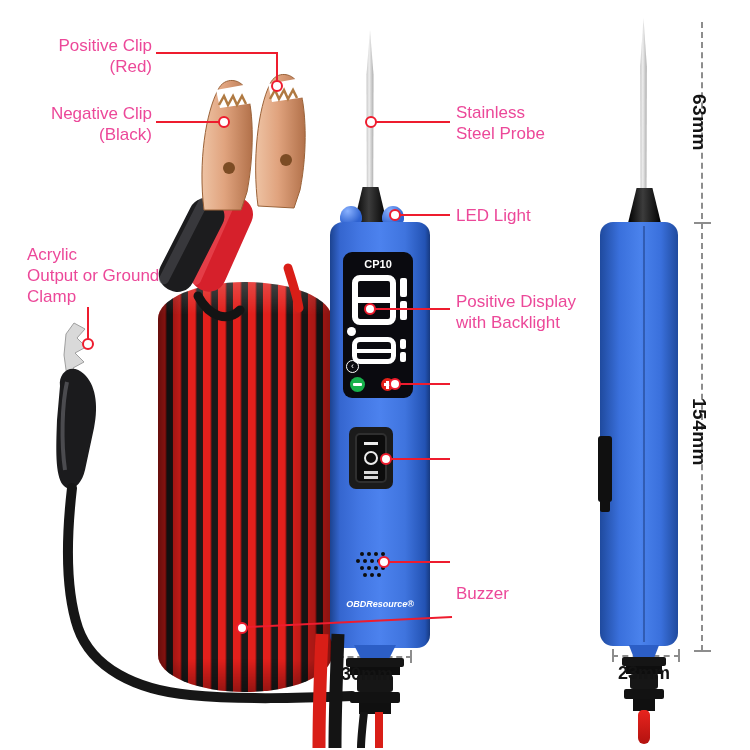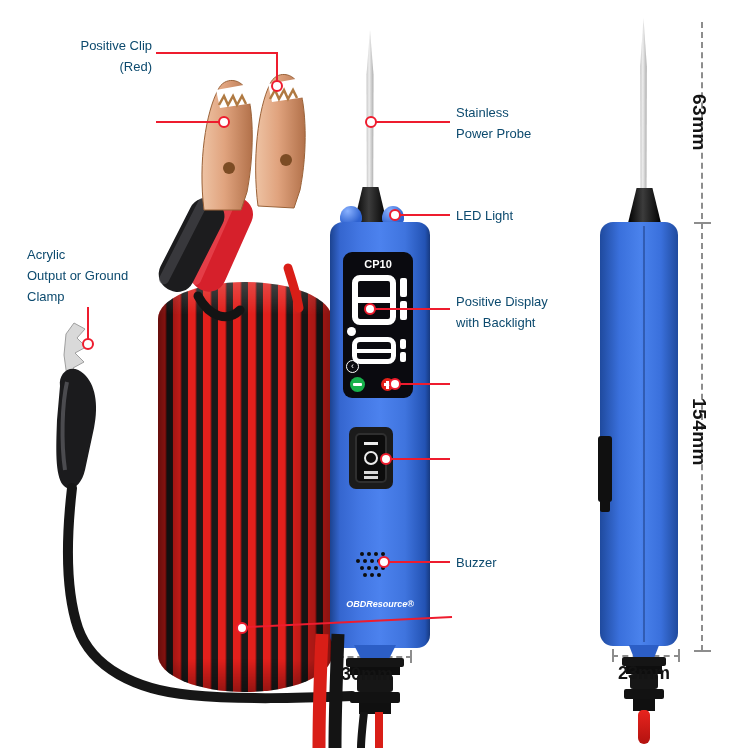--- a/index.html
+++ b/index.html
@@ -1,20 +1,20 @@
 <!DOCTYPE html>
 <html><head>
 <meta charset="utf-8">
 <style>
   html,body{margin:0;padding:0;background:#fff;}
   #canvas{position:relative;width:750px;height:750px;background:#fff;overflow:hidden;
           font-family:"Liberation Sans",sans-serif;}
   #canvas *{box-sizing:border-box;}
   .abs{position:absolute;}
-  .label{position:absolute;font-size:13px;line-height:21px;color:#0c4a6e;white-space:pre-line;z-index:6;}
+  .label{position:absolute;font-size:17px;line-height:21px;color:#ec4899;white-space:pre-line;z-index:6;}
   .label.r{text-align:right;}
   .dimv{position:absolute;writing-mode:vertical-rl;font-weight:bold;font-size:19px;color:#141414;z-index:6;letter-spacing:.5px;}
   .dimh{position:absolute;font-weight:bold;font-size:18px;color:#141414;z-index:6;}
   .guide{position:absolute;z-index:0;}
   .vdash{border-left:2px dashed #8d8d8d;}
   .hdash{border-top:2px dashed #8d8d8d;}
   .tick{background:#8d8d8d;}
   .dev{position:absolute;z-index:3;}
   .coil{position:absolute;z-index:1;}
   .artsvg{position:absolute;left:0;top:0;z-index:2;}
@@ -208,23 +208,25 @@
         <circle cx="370" cy="309" r="5"></circle>
       <circle cx="395" cy="384" r="5"></circle>
         <circle cx="386" cy="459" r="5"></circle>
         <circle cx="384" cy="562" r="5"></circle>
       <circle cx="242" cy="628" r="5"></circle>
     </g>
   </svg>
 
   <div class="label r" style="left:18px;top:35px;width:134px;">Positive Clip
 (Red)</div>
+  <div class="label r" style="left:18px;top:103px;width:134px;">Negative Clip
+(Black)</div>
   <div class="label" style="left:27px;top:244px;width:180px;">Acrylic
 Output or Ground
 Clamp</div>
   <div class="label" style="left:456px;top:102px;width:200px;">Stainless
-Power Probe</div>
+Steel Probe</div>
   <div class="label" style="left:456px;top:205px;width:200px;">LED Light</div>
   <div class="label" style="left:456px;top:291px;width:200px;">Positive Display
 with Backlight</div>
-  <div class="label" style="left:456px;top:552px;width:200px;">Buzzer</div>
+  <div class="label" style="left:456px;top:583px;width:200px;">Buzzer</div>
 
 </div>
 
 </body></html>

